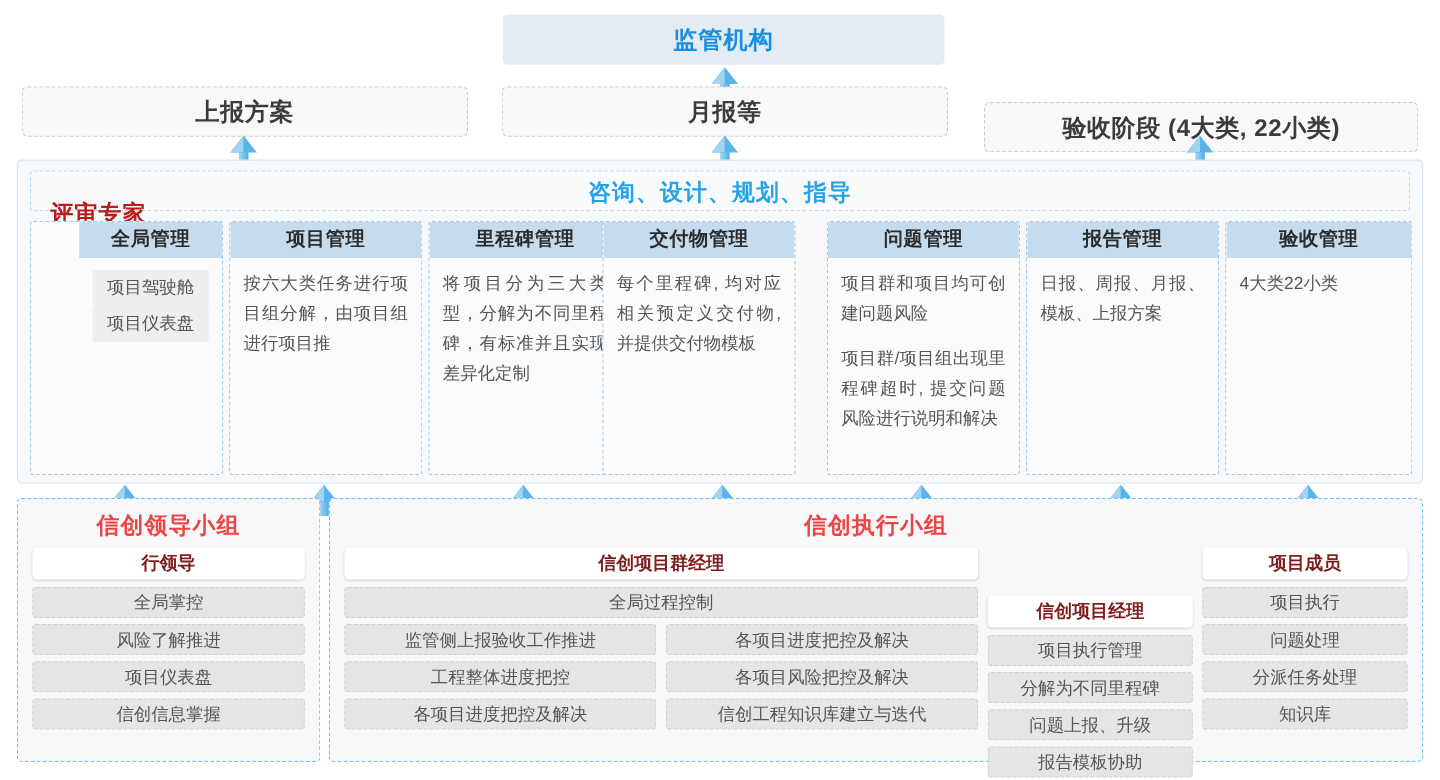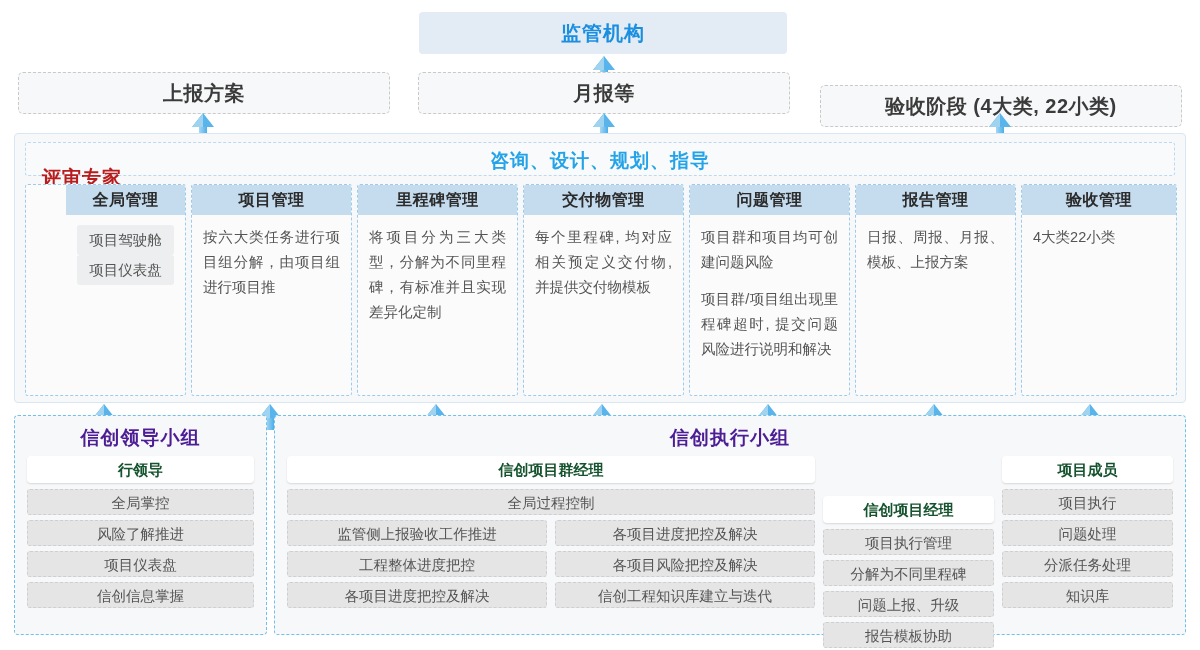--- a/index.html
+++ b/index.html
@@ -114,30 +114,30 @@
   
   .bpanel{
     position:absolute;
     border:1px dashed #6fc0ec;
     border-radius:4px;
     background:#f7f8f9;
     box-sizing:border-box;
   }
   .bpanel-title{
     text-align:center;
-    font-size:19px;font-weight:bold;color:#4c1d95;
+    font-size:19px;font-weight:bold;color:#ef4444;
     letter-spacing:1px;
     padding-top:9px;
   }
   .role-head{
     background:#ffffff;
     border-radius:4px;
     height:27px;line-height:27px;
     text-align:center;
-    font-size:15px;font-weight:bold;color:#14532d;
+    font-size:15px;font-weight:bold;color:#7f1d1d;
     box-shadow:0 1px 2px rgba(0,0,0,.13);
     margin-bottom:6px;
   }
   .task{
     border:1px dashed #cfcfcf;
     border-radius:3px;
     background:#e5e5e5;
     height:26px;line-height:26px;
     text-align:center;
     font-size:14.5px;color:#555;
@@ -204,21 +204,21 @@
         </div>
     </div>
 
     <div class="mcol" style="left:342px;width:161px;">
       <div class="mcol-head">里程碑管理</div>
       <div class="mcol-body">
           <p>将项目分为三大类型，分解为不同里程碑，有标准并且实现差异化定制</p>
         </div>
     </div>
 
-    <div class="mcol" style="left:508px;width:161px;">
+    <div class="mcol" style="left:487px;width:161px;">
       <div class="mcol-head">交付物管理</div>
       <div class="mcol-body">
           <p>每个里程碑, 均对应相关预定义交付物, 并提供交付物模板</p>
         </div>
     </div>
 
     <div class="mcol" style="left:674px;width:161px;">
       <div class="mcol-head">问题管理</div>
       <div class="mcol-body">
         <p>项目群和项目均可创建问题风险</p>

